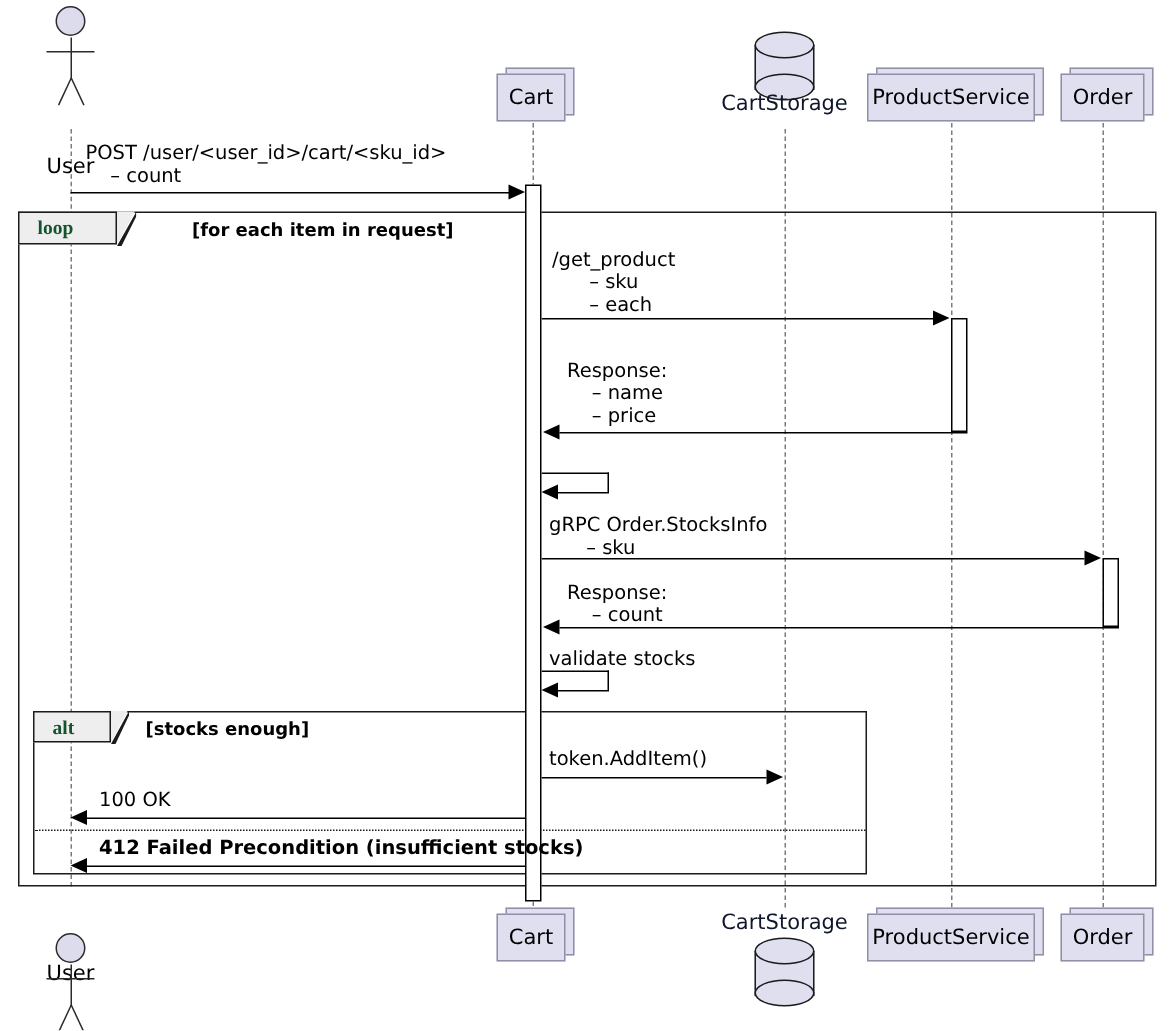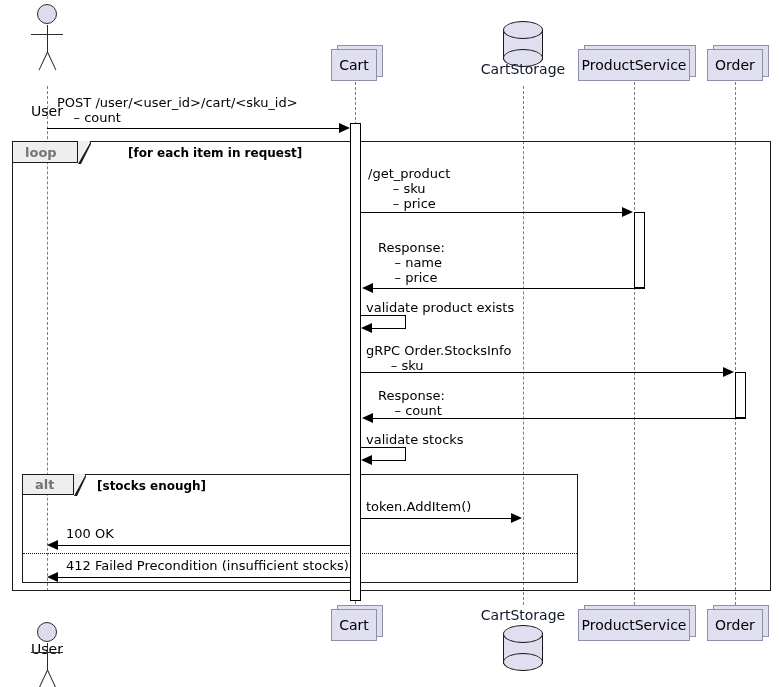--- a/index.html
+++ b/index.html
@@ -44,22 +44,22 @@
   .msg-label{position:absolute;font-size:13px;color:#000;white-space:pre;line-height:15px;z-index:7;}
 
   
   .self-top{position:absolute;height:0;border-top:1.3px solid #000;z-index:5;}
   .self-right{position:absolute;width:0;border-left:1.3px solid #000;z-index:5;}
   .self-bottom{position:absolute;height:0;border-top:1.3px solid #000;z-index:5;}
 
   
   .frame{position:absolute;border:1.6px solid #1b1b1b;box-sizing:border-box;background:transparent;z-index:1;}
   .frame-label{position:absolute;background:#EEEEEE;border:1.4px solid #1b1b1b;box-sizing:border-box;
-      font-size:13px;font-weight:bold;color:#737373;display:flex;align-items:center;
-      padding-left:12px;z-index:4;}
+      font-size:13px;font-weight:bold;color:#14532d;display:flex;align-items:center;
+      padding-left:12px;z-index:4;font-family:Liberation Serif, serif;}
   .frame-notch{position:absolute;width:0;height:0;z-index:4;}
   .frame-cond{position:absolute;font-size:12px;font-weight:bold;color:#000;white-space:nowrap;z-index:4;}
   .frame-divider{position:absolute;height:0;border-top:1.4px dotted #1b1b1b;z-index:4;}
 </style>
 </head>
 <body>
 
 <div id="diagram">
 
   <div class="lifeline" style="left:47px;  top:86px;  height:505px;"></div>
@@ -128,31 +128,30 @@
   <div class="activation" style="left:634px; top:212px; width:11px; height:76px;"></div>
   <div class="activation" style="left:735px; top:372px; width:11px; height:46px;"></div>
 
   <div class="msg-label" style="left:57px; top:95px;">POST /user/&lt;user_id&gt;/cart/&lt;sku_id&gt;
     – count</div>
   <div class="msg-line" style="left:47px; top:128px; width:296px;"></div>
   <div class="arrow-r" style="left:339px; top:123px;"></div>
 
   <div class="msg-label" style="left:368px; top:166px;">/get_product
       – sku
-      – price</div>
+      – each</div>
   <div class="msg-line" style="left:361px; top:212px; width:261px;"></div>
   <div class="arrow-r" style="left:622px; top:207px;"></div>
 
   <div class="msg-label" style="left:378px; top:240px;">Response:
     – name
     – price</div>
   <div class="msg-line" style="left:373px; top:288px; width:272px;"></div>
   <div class="arrow-l" style="left:362px; top:283px;"></div>
 
-  <div class="msg-label" style="left:366px; top:300px;">validate product exists</div>
   <div class="self-top" style="left:361px; top:315px; width:45px;"></div>
   <div class="self-right" style="left:405px; top:315px; height:13px;"></div>
   <div class="self-bottom" style="left:372px; top:328px; width:34px;"></div>
   <div class="arrow-l" style="left:361px; top:323px;"></div>
 
   <div class="msg-label" style="left:366px; top:343px;">gRPC Order.StocksInfo
       – sku</div>
   <div class="msg-line" style="left:361px; top:372px; width:362px;"></div>
   <div class="arrow-r" style="left:723px; top:367px;"></div>
 
@@ -168,21 +167,21 @@
   <div class="arrow-l" style="left:361px; top:455px;"></div>
 
   <div class="msg-label" style="left:366px; top:499px;">token.AddItem()</div>
   <div class="msg-line" style="left:361px; top:518px; width:150px;"></div>
   <div class="arrow-r" style="left:511px; top:513px;"></div>
 
   <div class="msg-label" style="left:66px; top:526px;">100 OK</div>
   <div class="msg-line" style="left:58px; top:545px; width:292px;"></div>
   <div class="arrow-l" style="left:47px; top:540px;"></div>
 
-  <div class="msg-label" style="left:66px; top:558px;">412 Failed Precondition (insufficient stocks)</div>
+  <div class="msg-label" style="left:66px; top:558px;font-weight:bold;">412 Failed Precondition (insufficient stocks)</div>
   <div class="msg-line" style="left:58px; top:577px; width:292px;"></div>
   <div class="arrow-l" style="left:47px; top:572px;"></div>
 
   <div>
     <div class="actor-label" style="left:7px; top:601px; width:80px;">User</div>
     <div class="actor-head" style="left:37px; top:622px;"></div>
     <div class="actor-body" style="left:47px; top:643px; height:28px;"></div>
     <div class="actor-arms" style="left:31px; top:652px; width:32px;"></div>
     <div class="actor-leg" style="left:47px; top:670px; height:20px; transform:rotate(25deg);"></div>
     <div class="actor-leg" style="left:47px; top:670px; height:20px; transform:rotate(-25deg);"></div>

